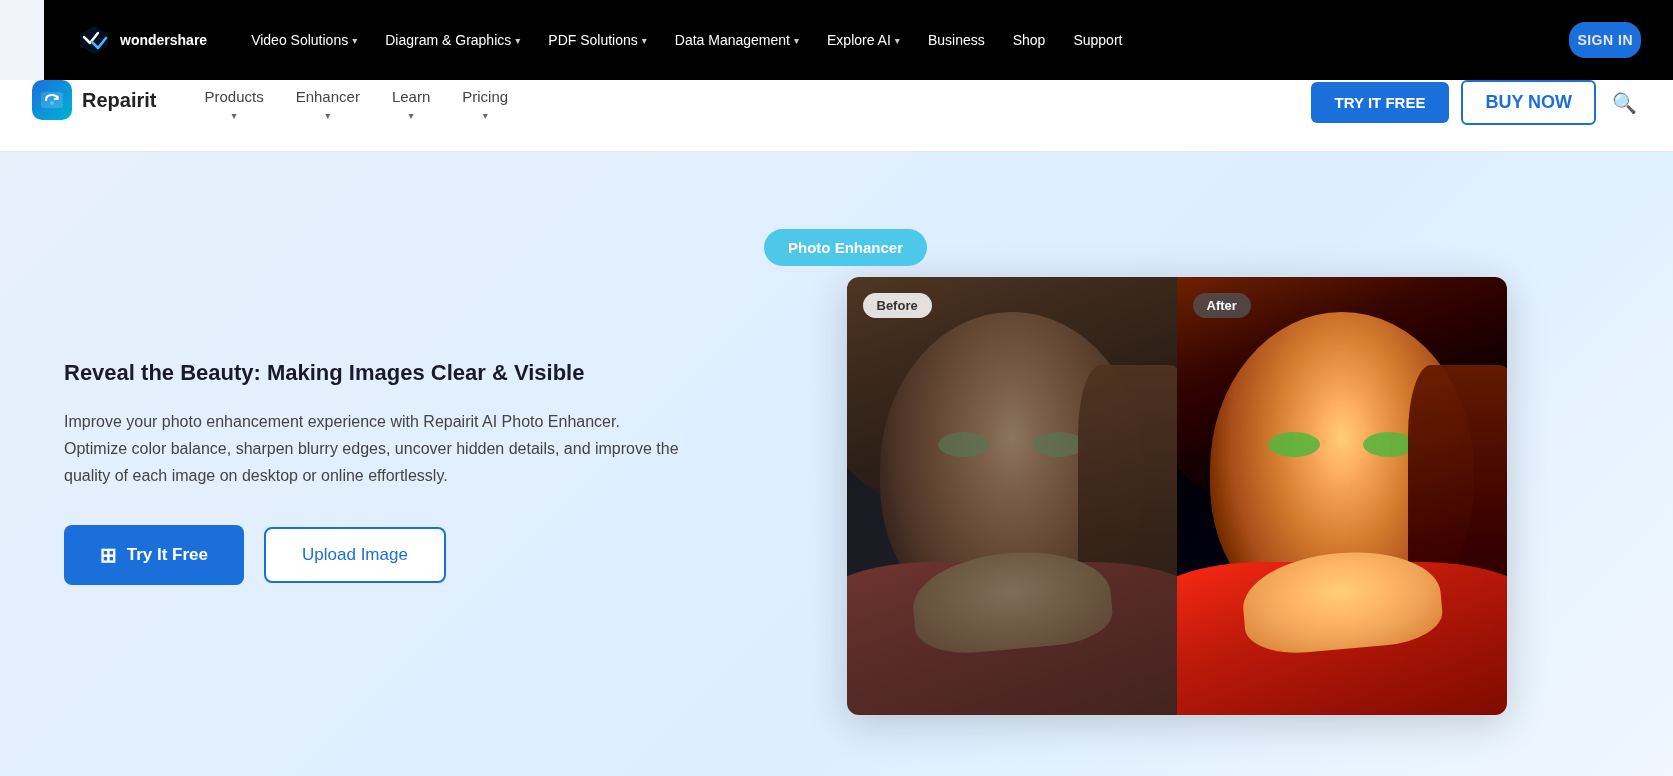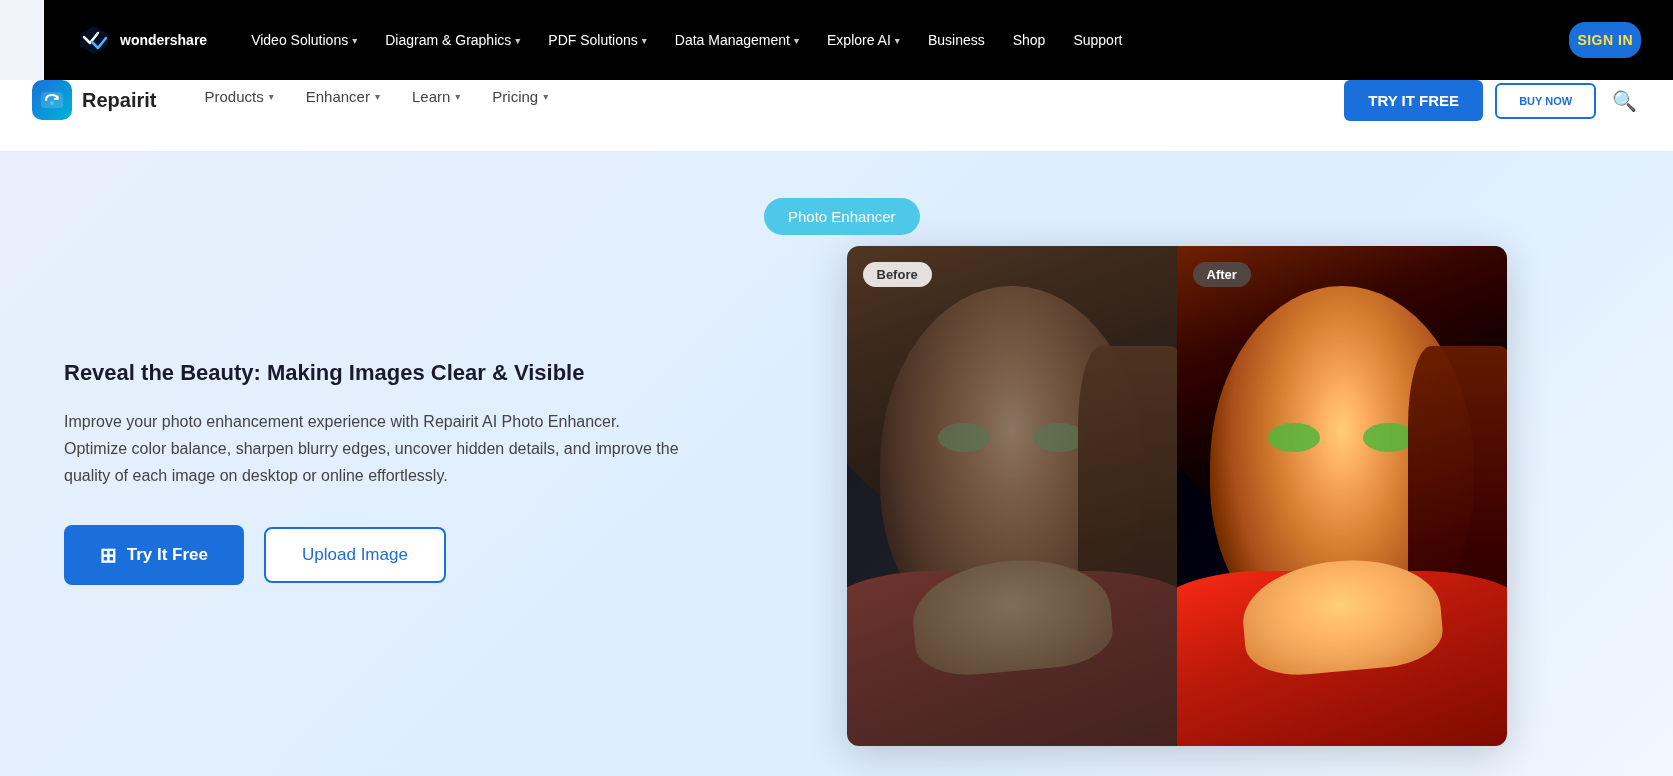--- a/index.html
+++ b/index.html
@@ -53,21 +53,21 @@
       opacity: 0.8;
     }
     .top-nav-right {
       display: flex;
       align-items: center;
       gap: 16px;
       margin-left: auto;
     }
     .sign-in-btn {
       background: #1a6fda;
-      color: #fde047;
+      color: #e5e5e5;
       border: none;
       border-radius: 16px;
       padding: 10px 8px;
       font-size: 14px;
       font-weight: 700;
       cursor: pointer;
       letter-spacing: 0.5px;
     }
 
     
@@ -113,20 +113,21 @@
     .sub-nav-item {
       color: #444;
       font-size: 15px;
       padding: 8px 16px;
       cursor: pointer;
       display: flex;
       align-items: center;
       gap: 5px;
       white-space: nowrap;
       font-weight: 500;
+      flex-direction: column;
     }
     .report-badge {
       display: inline-flex;
       align-items: center;
       gap: 6px;
     }
     .report-icon {
       width: 20px;
       height: 20px;
       background: #1a6fda;
@@ -152,21 +153,21 @@
       font-size: 15px;
       font-weight: 700;
       cursor: pointer;
     }
     .buy-now-btn {
       background: #fff;
       color: #1a6fda;
       border: 2px solid #1a6fda;
       border-radius: 6px;
       padding: 10px 22px;
-      font-size: 11px;
+      font-size: 18px;
       font-weight: 700;
       cursor: pointer;
     }
     .search-icon {
       font-size: 20px;
       color: #555;
       cursor: pointer;
       padding: 4px;
     }
 
@@ -251,29 +252,29 @@
       justify-content: center;
       z-index: 2;
     }
     .photo-enhancer-badge {
       position: absolute;
       top: 0;
       left: 20px;
       background: #4dc8e8;
       color: #fff;
       font-size: 15px;
-      font-weight: 400;
+      font-weight: 700;
       padding: 10px 24px;
       border-radius: 50px;
       z-index: 10;
     }
     .image-comparison {
       display: flex;
       width: 660px;
-      height: 500px;
+      height: 438px;
       margin-top: 48px;
       border-radius: 12px;
       overflow: hidden;
       box-shadow: 0 8px 40px rgba(0,0,0,0.18);
     }
     .before-panel {
       width: 50%;
       position: relative;
       overflow: hidden;
     }

